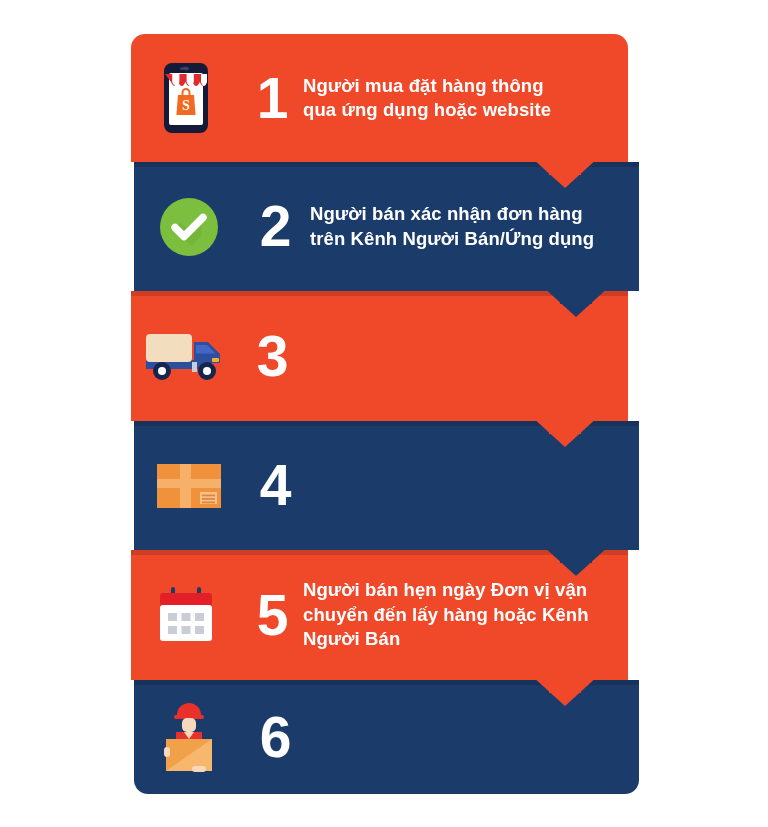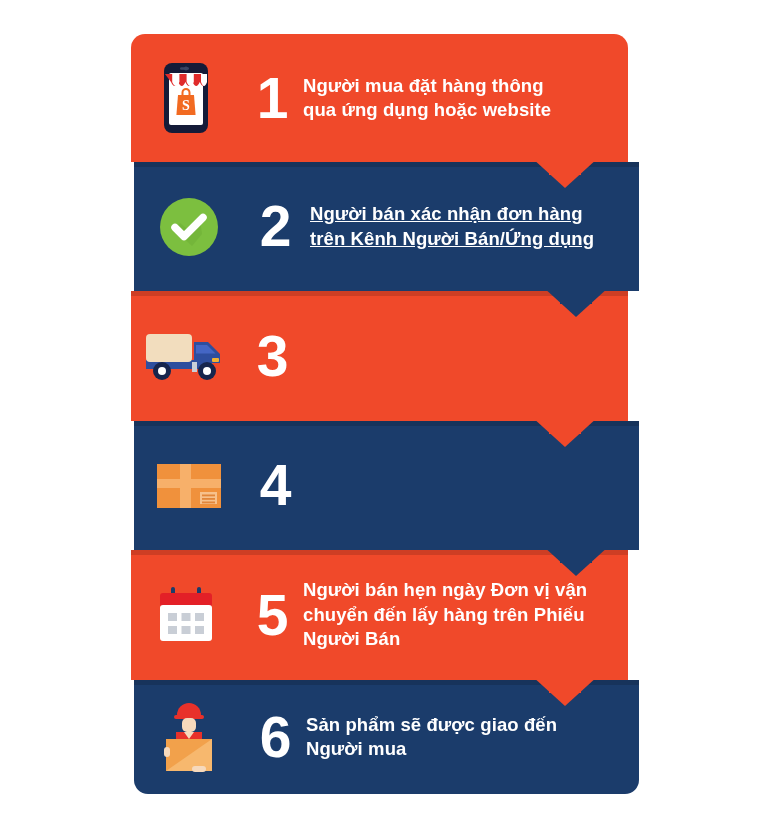--- a/index.html
+++ b/index.html
@@ -98,21 +98,21 @@
   .desc {
     flex: 1;
     font-size: 18.5px;
     font-weight: 700;
     line-height: 1.32;
     color: #ffffff;
     padding-right: 25px;
     white-space: pre-line;
     letter-spacing: 0.1px;
   }
-  .desc.indent { padding-left: 4px; text-decoration: underline; }
+  .desc.indent { padding-left: 4px; }
 </style>
 </head>
 <body>
 
 <div id="flow">
 
   <div class="step orange step-1">
     <div class="icon-cell">
       <svg width="60" height="72" viewBox="0 0 60 72">
         <rect x="8" y="1" width="44" height="70" rx="8" fill="#141B38"></rect>
@@ -199,38 +199,36 @@
         <rect x="13" y="29" width="9" height="8" fill="#C9CED6"></rect>
         <rect x="26.5" y="29" width="9" height="8" fill="#C9CED6"></rect>
         <rect x="40" y="29" width="9" height="8" fill="#C9CED6"></rect>
         <rect x="13" y="42" width="9" height="8" fill="#C9CED6"></rect>
         <rect x="26.5" y="42" width="9" height="8" fill="#C9CED6"></rect>
         <rect x="40" y="42" width="9" height="8" fill="#C9CED6"></rect>
       </svg>
     </div>
     <div class="num">5</div>
     <div class="desc">Người bán hẹn ngày Đơn vị vận
-chuyển đến lấy hàng trên Phiếu
+chuyển đến lấy hàng hoặc Kênh
 Người Bán</div>
     <div class="arrow-stem orange"></div>
     <div class="arrow down-orange"></div>
   </div>
 
   <div class="step navy step-6">
     <div class="icon-cell">
       <svg width="62" height="76" viewBox="0 0 62 76">
         <path d="M19 16 a12 12 0 0 1 24 0 v3 h-24 z" fill="#E8312A"></path>
         <rect x="16" y="16" width="30" height="4" rx="2" fill="#E8312A"></rect>
         <rect x="24" y="19" width="14" height="14" rx="5" fill="#F6D9BC"></rect>
         <path d="M18 33 h26 v14 h-26 z" fill="#E8312A"></path>
         <path d="M26 33 h10 l-5 7 z" fill="#F6D9BC"></path>
         <rect x="8" y="40" width="46" height="32" fill="#F2A14B"></rect>
         <path d="M8 72 L54 40 v32 z" fill="#F7B86E"></path>
         <rect x="6" y="48" width="6" height="10" rx="3" fill="#F6D9BC"></rect>
         <rect x="34" y="67" width="14" height="6" rx="3" fill="#F6D9BC"></rect>
       </svg>
     </div>
     <div class="num">6</div>
-    <div class="desc">Sản phẩm sẽ được giao đến
-Người mua</div>
   </div>
 
 </div>
 
 </body></html>

